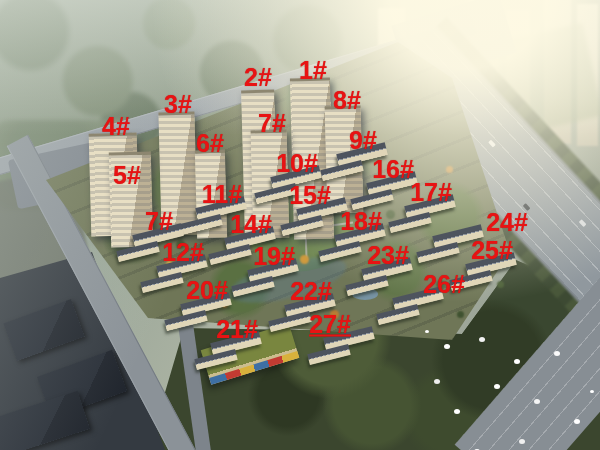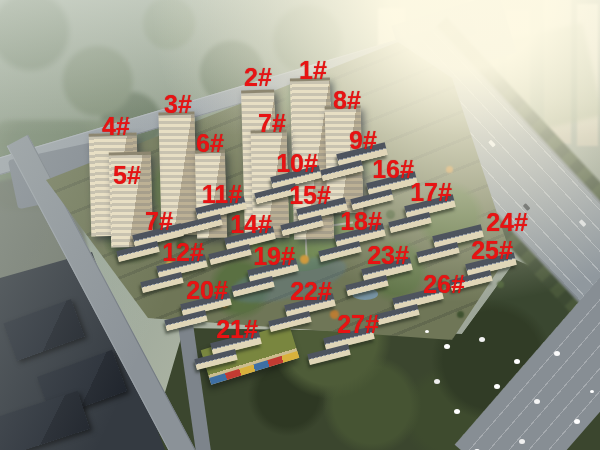--- a/index.html
+++ b/index.html
@@ -276,15 +276,15 @@
       <div class="rowbld" style="left: 417px; top: 247px; width: 42px; height: 11px;"></div>
       <div class="bnum" style="left: 459px; top: 222px; color: rgb(232, 19, 19); margin-left: 48px;">24#</div>
       <div class="rowbld" style="left: 466px; top: 258px; width: 50px; height: 13px;"></div>
       <div class="rowbld" style="left: 450px; top: 275px; width: 42px; height: 11px;"></div>
       <div class="bnum" style="left: 492px; top: 250px; color: rgb(232, 19, 19);">25#</div>
       <div class="rowbld" style="left: 393px; top: 292px; width: 50px; height: 13px;"></div>
       <div class="rowbld" style="left: 377px; top: 309px; width: 42px; height: 11px;"></div>
       <div class="bnum" style="left: 419px; top: 284px; color: rgb(232, 19, 19); margin-left: 25px;">26#</div>
       <div class="rowbld" style="left: 324px; top: 332px; width: 50px; height: 13px;"></div>
       <div class="rowbld" style="left: 308px; top: 349px; width: 42px; height: 11px;"></div>
-      <div class="bnum" style="left: 358px; top: 324px; color: rgb(232, 19, 19);">27#</div>
+      <div class="bnum" style="left: 330px; top: 324px; color: rgb(232, 19, 19); text-decoration: underline;">27#</div>
     </div>
 </div>
 
 </body></html>

